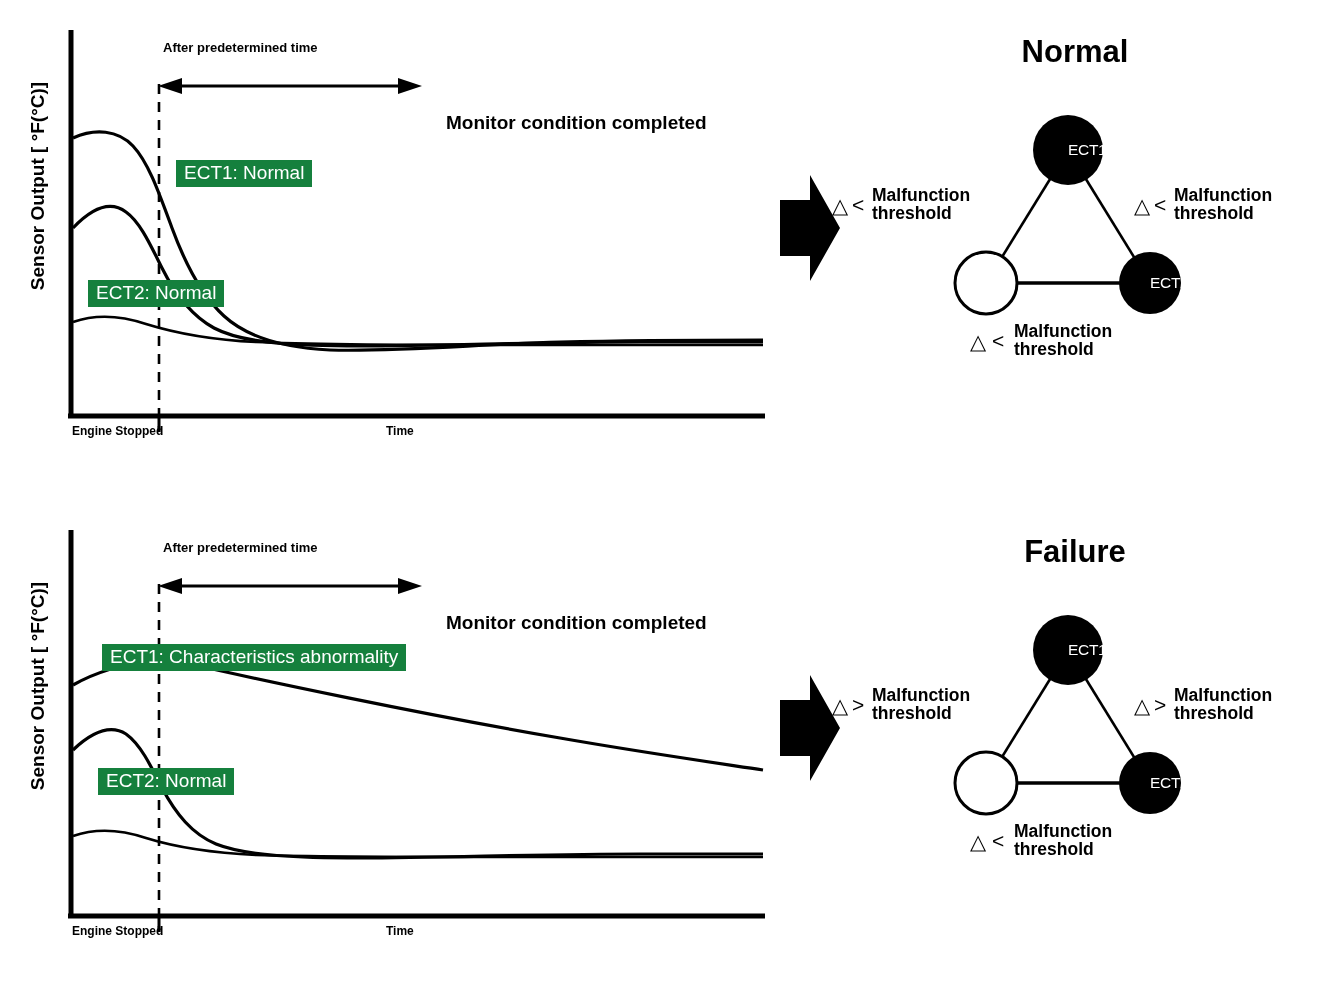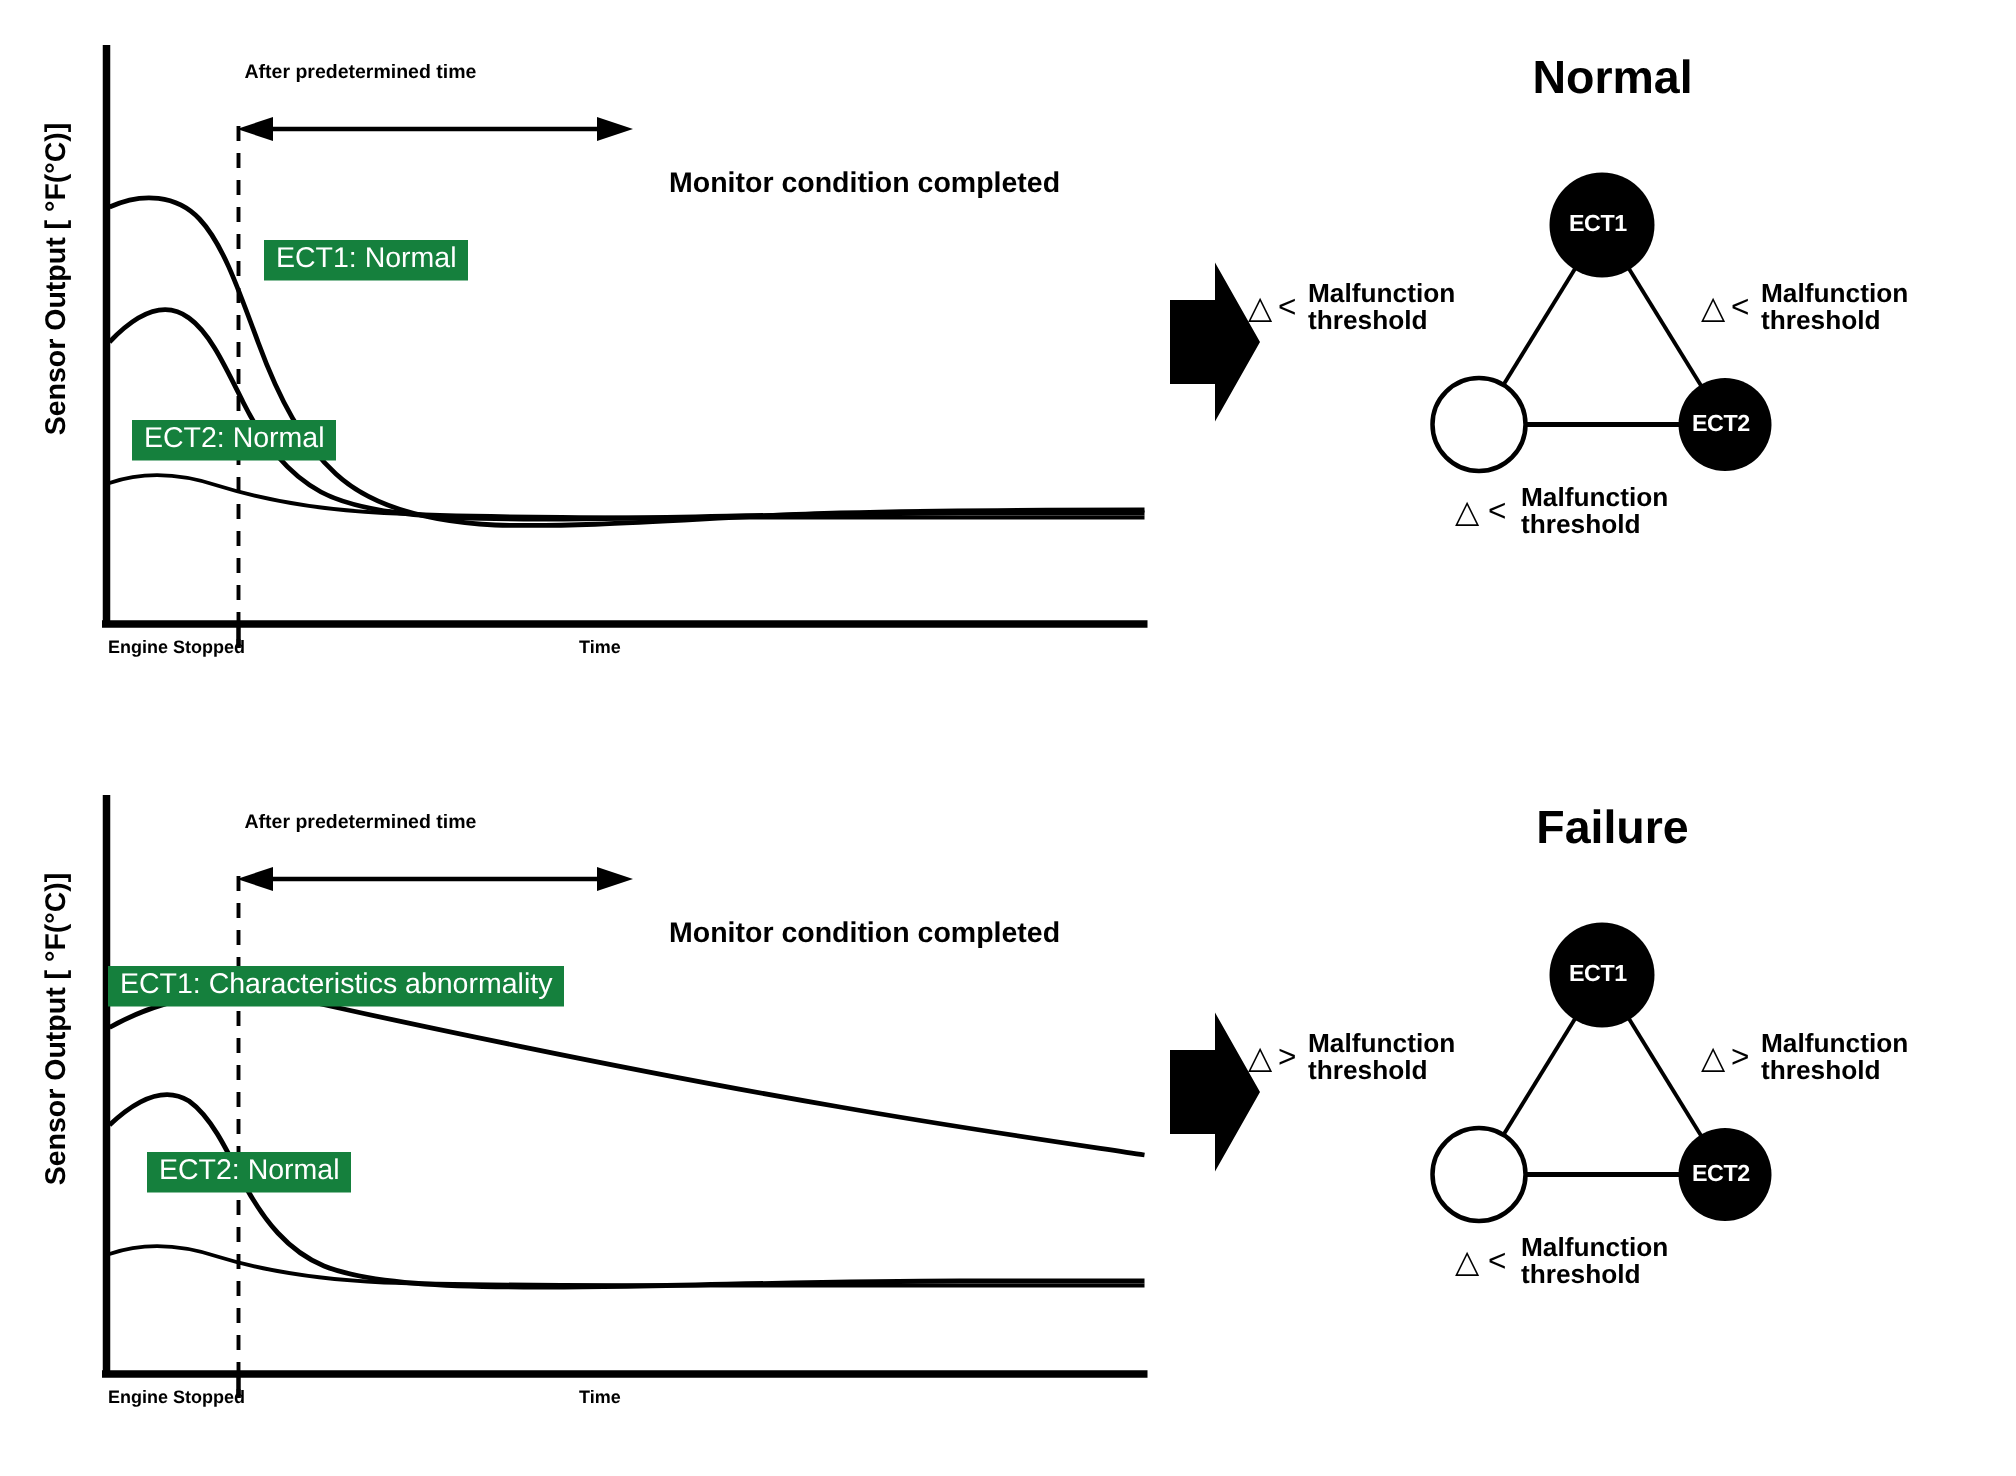--- a/index.html
+++ b/index.html
@@ -117,22 +117,23 @@
     top: 9px;
   }
   .thr .txt {
     display: inline-block;
     margin-left: 40px;
   }
   .node-label {
     position: absolute;
     color: #ffffff;
     font-size: 15.5px;
-    font-weight: bold;
+    font-weight: normal;
     letter-spacing: -0.3px;
+    margin-left: 22px;
   }
 </style>
 </head>
 <body>
 
 <div class="panel" id="panel-normal">
 
   <div class="chart">
     <svg width="800" height="470" viewBox="0 0 800 470">
 
@@ -244,21 +245,21 @@
 
       <line x1="159" y1="416" x2="159" y2="432" stroke="#000" stroke-width="3"></line>
     </svg>
 
     <div class="ylabel">Sensor Output [ °F(°C)]</div>
 
     <div class="hdr-predetermined">After predetermined time</div>
 
     <div class="hdr-monitor">Monitor condition completed</div>
 
-    <div class="tagbox" style="left:72px; top:144px;">ECT1: Characteristics abnormality</div>
+    <div class="tagbox" style="left:102px; top:144px;">ECT1: Characteristics abnormality</div>
 
     <div class="tagbox" style="left:98px; top:268px;">ECT2: Normal</div>
 
     <div class="axis-caption cap-engine">Engine Stopped</div>
     <div class="axis-caption cap-time">Time</div>
   </div>
 
   <div class="rightside">
     <svg width="574" height="470" viewBox="0 0 574 470">
       <polygon points="10,200 40,200 40,175 70,228 40,281 40,256 10,256" fill="#000"></polygon>

